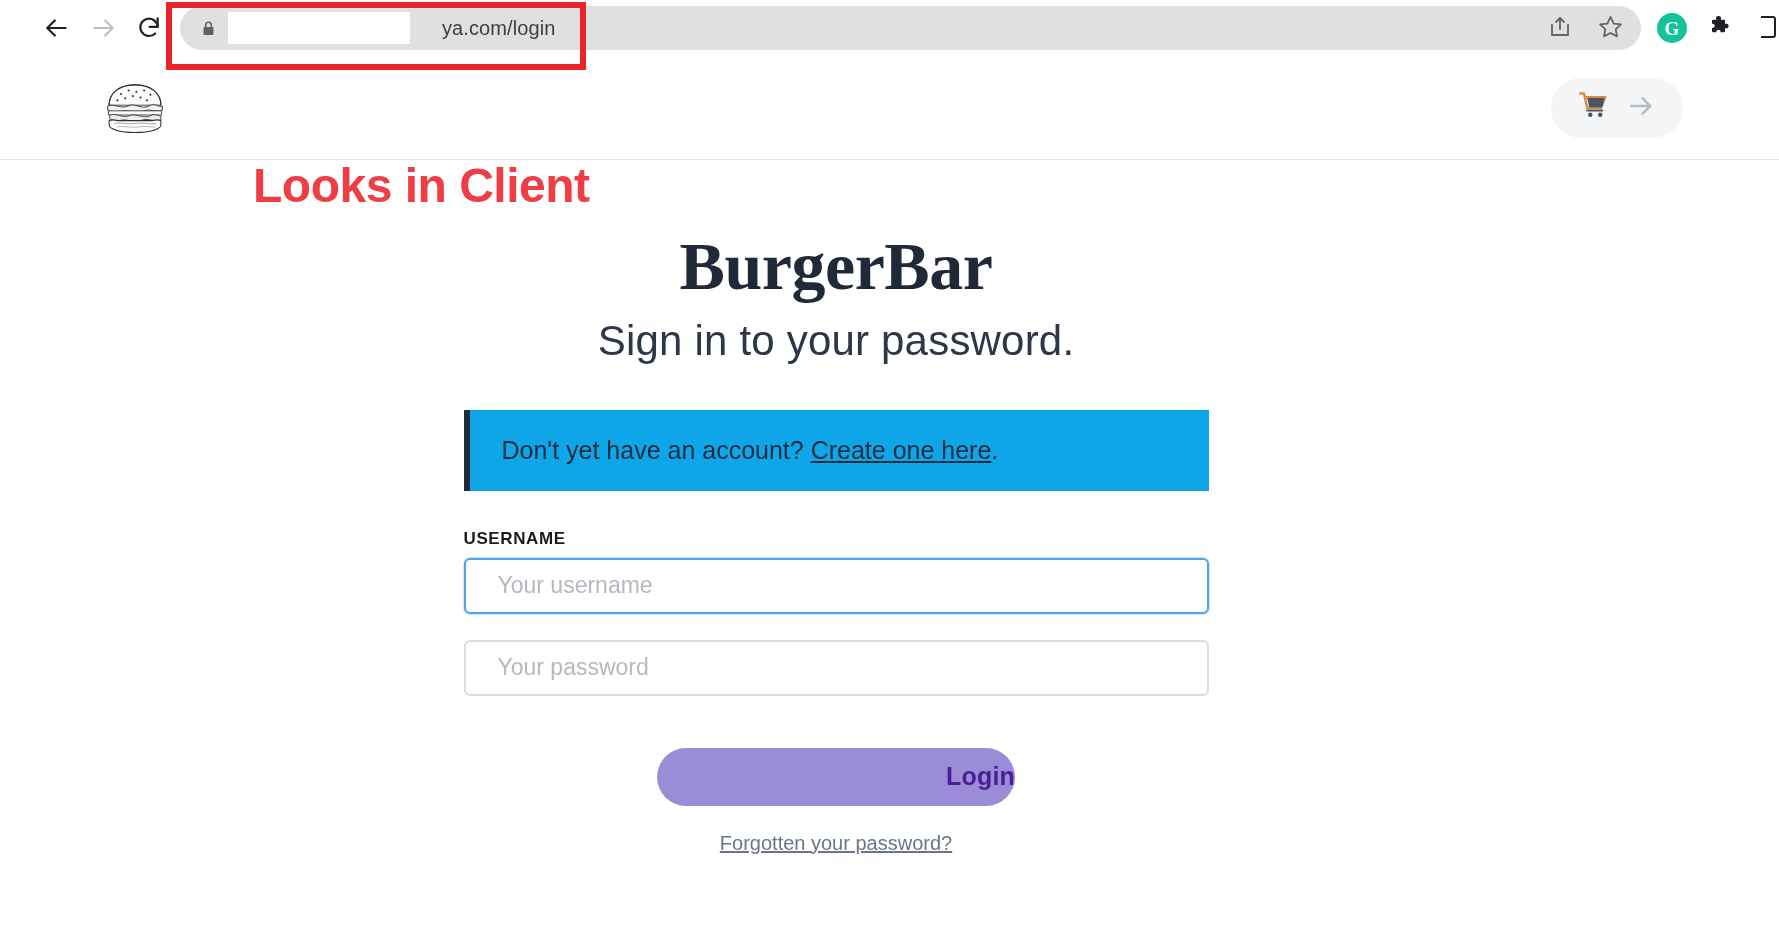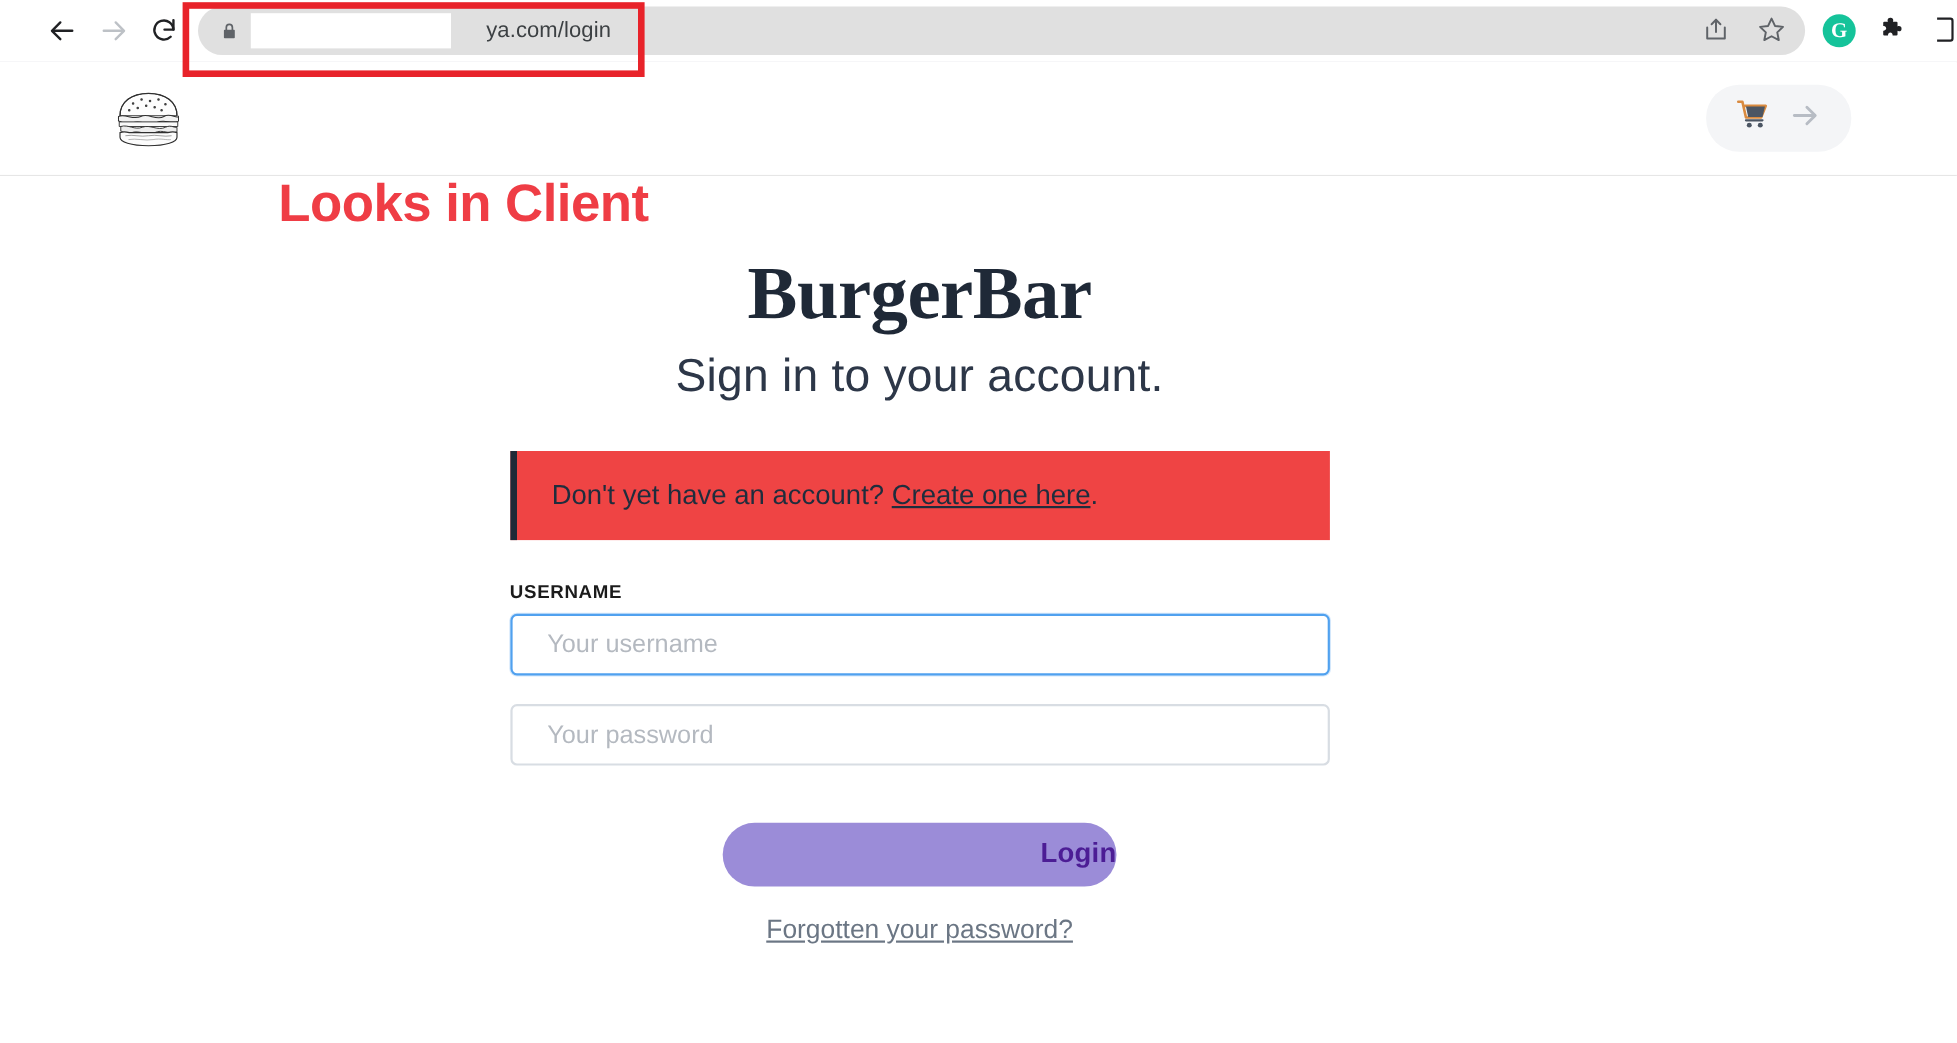--- a/index.html
+++ b/index.html
@@ -237,21 +237,21 @@
     margin-bottom: 44px;
   }
 
   .form-col {
     width: 745px;
     display: flex;
     flex-direction: column;
   }
 
   .alert-box {
-    background: #ef4444;
+    background: #0ea5e9;
     border-left: 6px solid #1f2937;
     padding: 24px 0 24px 32px;
     margin-bottom: 38px;
   }
 
   .alert-text {
     font-size: 25px;
     color: #1f2d3d;
     font-family: "Liberation Sans", sans-serif;
     line-height: 1.3;
@@ -305,21 +305,21 @@
     cursor: pointer;
     font-family: "Liberation Sans", sans-serif;
     margin-top: 26px;
     letter-spacing: 0.2px;
     text-align: right;
   }
 
   .forgot-link {
     align-self: center;
     margin-top: 26px;
-    font-size: 24px;
+    font-size: 20px;
     color: #6b7684;
     text-decoration: underline;
     cursor: pointer;
     font-family: "Liberation Sans", sans-serif;
   }
 </style>
 </head>
 <body>
 
 <div class="browser-chrome">
@@ -449,21 +449,21 @@
       </svg>
     </span>
   </div>
 </div>
 
 <div class="annotation-text">Looks in Client</div>
 
 <div class="main">
 
   <div class="brand-title">BurgerBar</div>
-  <div class="subtitle">Sign in to your account.</div>
+  <div class="subtitle">Sign in to your password.</div>
 
   <div class="form-col">
 
     <div class="alert-box">
       <span class="alert-text">Don't yet have an account? </span><a class="alert-text alert-link">Create one here</a><span class="alert-text">.</span>
     </div>
 
     <label class="field-label">USERNAME</label>
     <input class="text-input focused" type="text" placeholder="Your username" style="">
 

